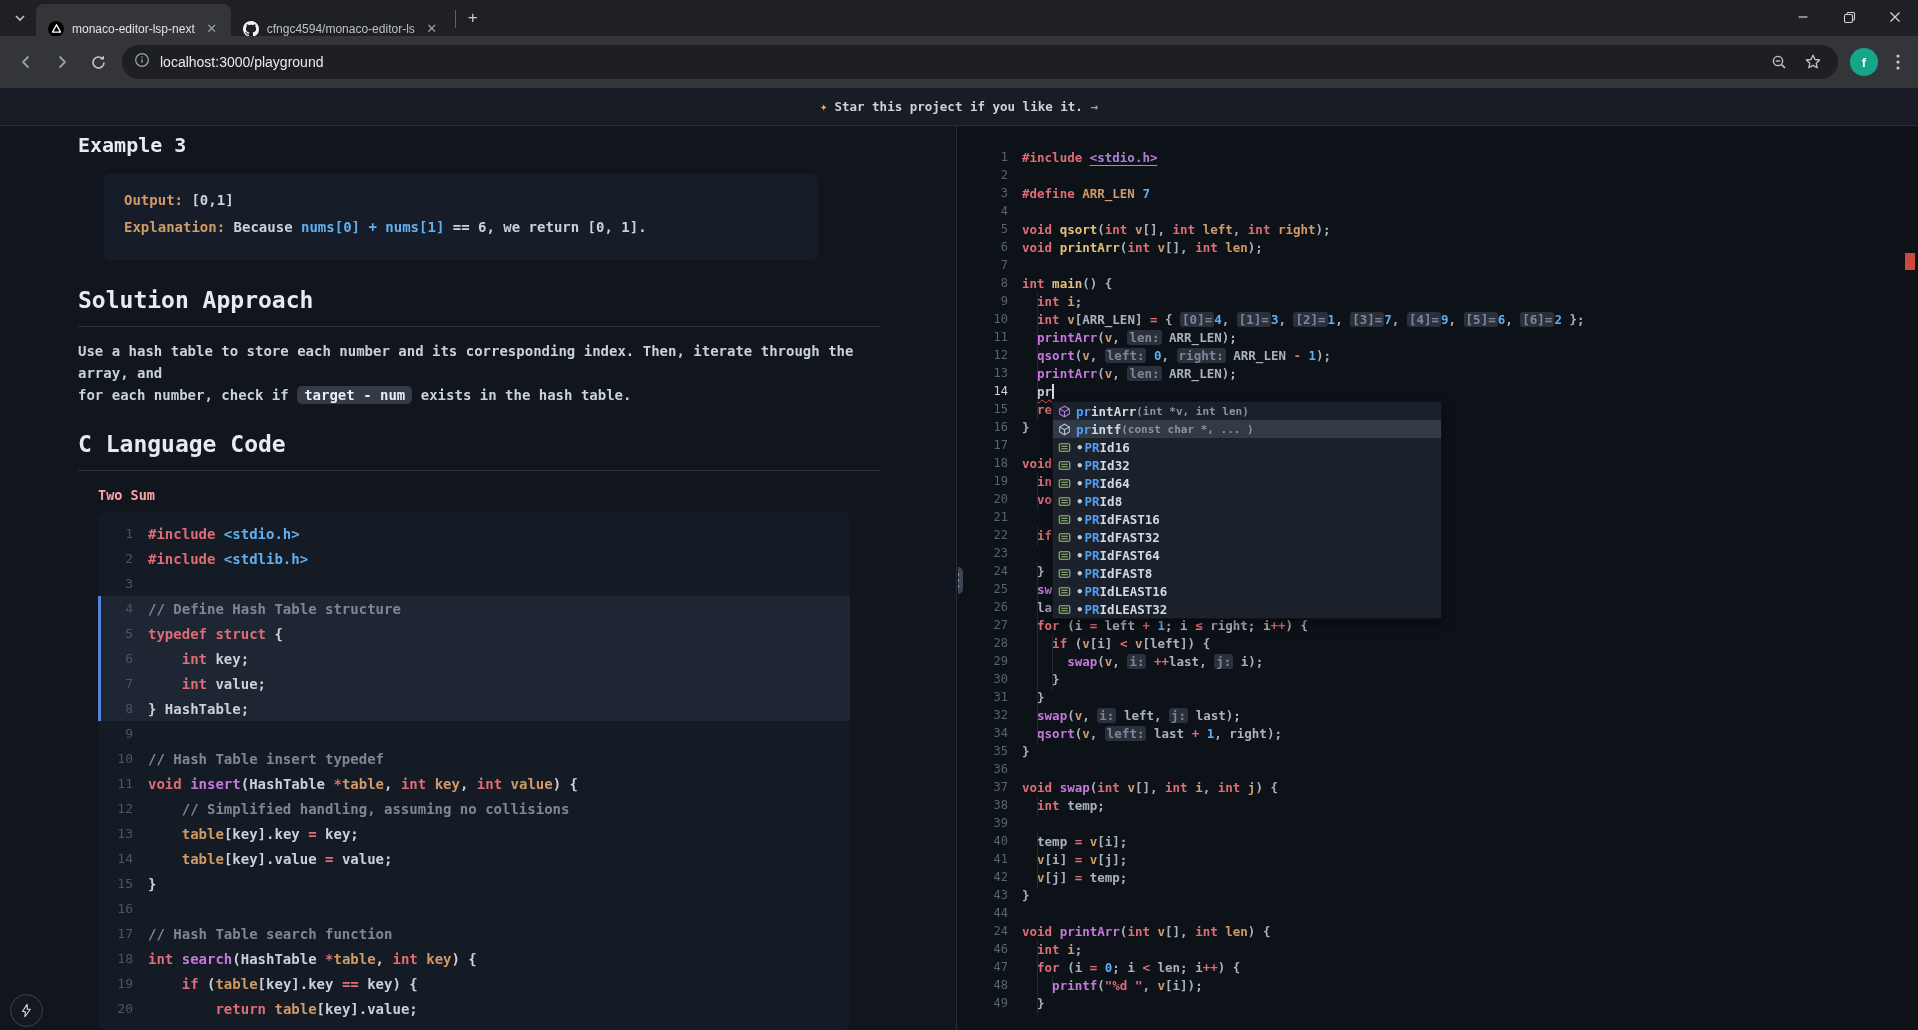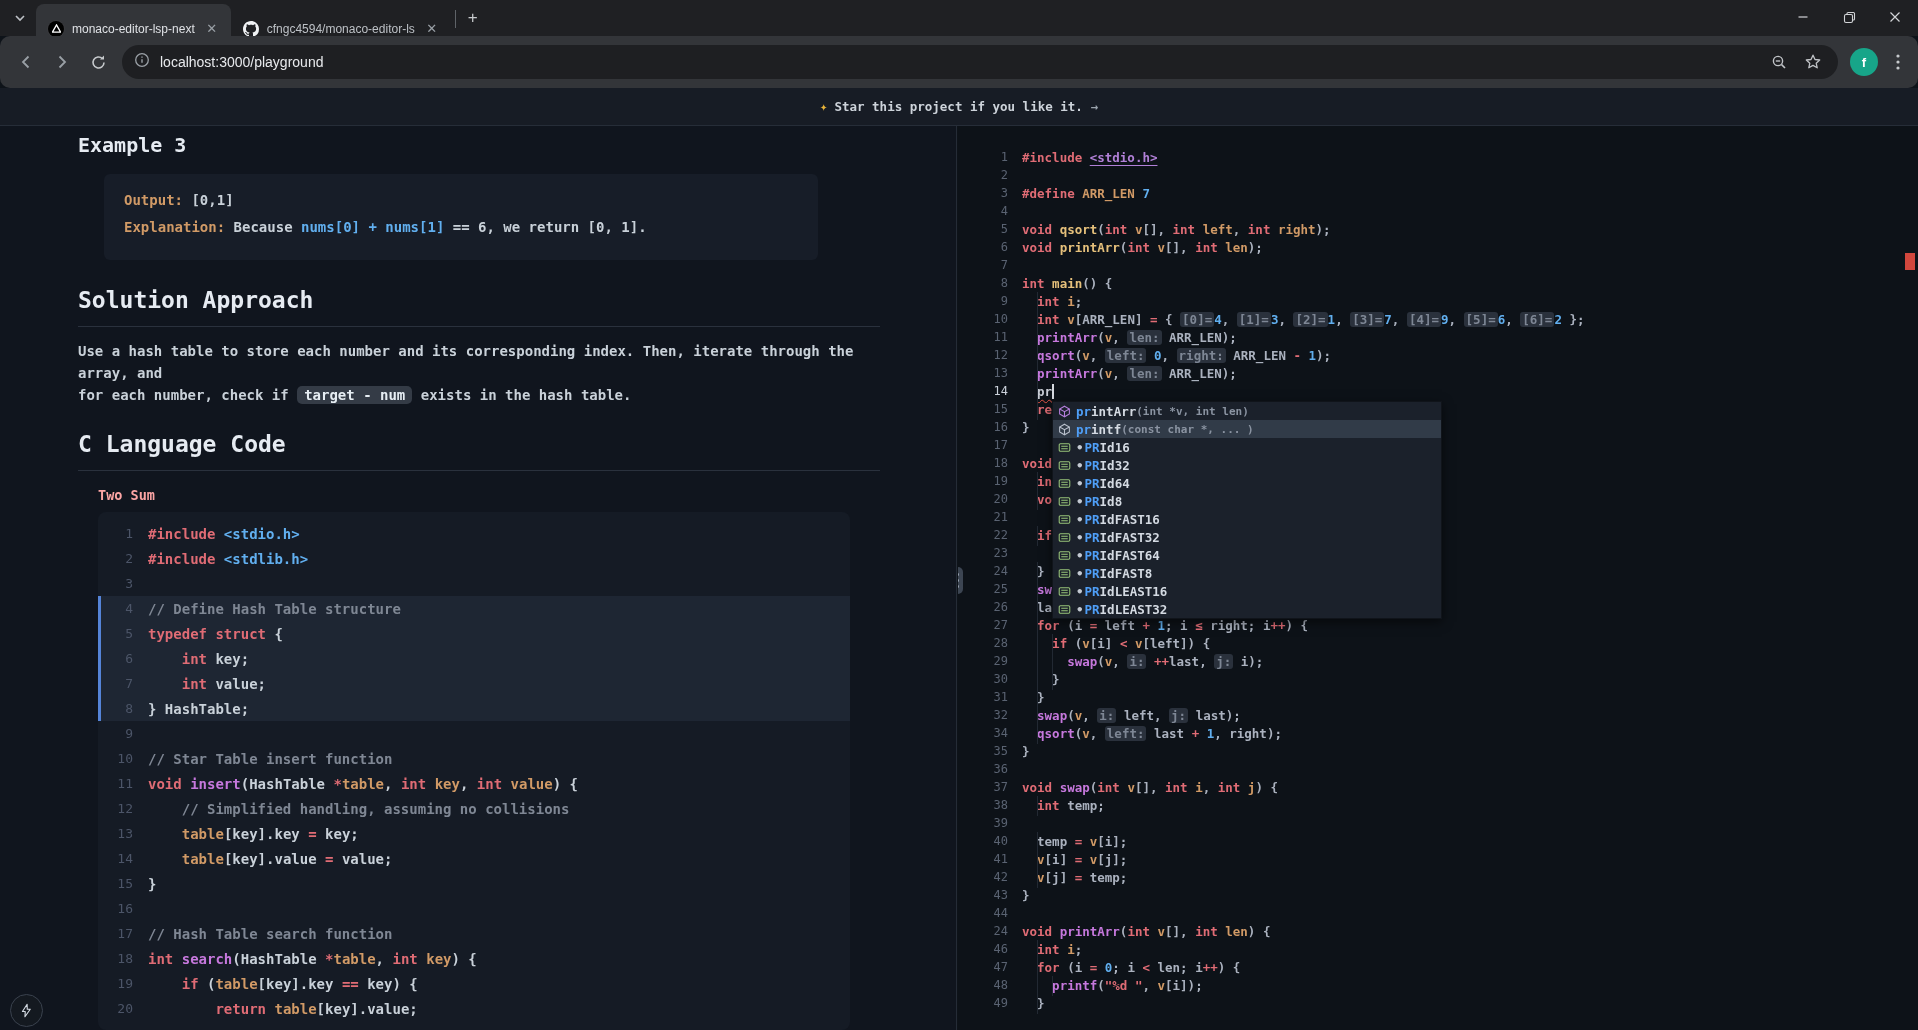--- a/index.html
+++ b/index.html
@@ -16,21 +16,21 @@
   .tab.inactive .title { color:#bdc1c6; }
   .tab .close { color:#9aa0a6; font-size:13px; width:18px; height:18px; line-height:18px; text-align:center; border-radius:9px; flex:none; }
   .favicon { width:16px; height:16px; flex:none; display:flex; align-items:center; justify-content:center; }
   .next-icon { width:16px; height:16px; border-radius:8px; background:#000; display:flex; align-items:center; justify-content:center; box-shadow:0 0 0 1px #3a3b3e; }
   .next-icon svg { display:block; }
   .tab-sep { width:1px; height:18px; background:#5f6368; margin:0 4px 8px 4px; }
   .newtab { width:26px; height:26px; margin-bottom:5px; color:#c7cacd; font-size:17px; display:flex; align-items:center; justify-content:center; border-radius:13px; }
   #wincontrols { position:absolute; right:0; top:0; height:34px; display:flex; }
   .winbtn { width:46px; height:34px; display:flex; align-items:center; justify-content:center; color:#d2d4d7; }
 
-  #toolbar { position:absolute; left:0; top:36px; width:1918px; height:52px; background:#333539; display:flex; align-items:center; padding:0 8px;border-radius:10px; }
+  #toolbar { position:absolute; left:0; top:36px; width:1918px; height:52px; background:#333539; display:flex; align-items:center; padding:0 8px; }
   .navbtn { width:32px; height:32px; border-radius:16px; display:flex; align-items:center; justify-content:center; margin:0 2px; }
   #omnibox { flex:1; height:34px; margin:0 6px; background:#1e1f22; border-radius:17px; display:flex; align-items:center; padding:0 12px; }
   #omnibox .url { color:#e8eaed; font-size:14px; margin-left:10px; font-family:"Liberation Sans", sans-serif; flex:1; }
   .boxicon { width:26px; height:26px; display:flex; align-items:center; justify-content:center; margin-left:8px; }
   #avatar { width:28px; height:28px; border-radius:14px; background:#17a589; color:#fff; font-size:13px; font-weight:bold; display:flex; align-items:center; justify-content:center; margin:0 8px 0 6px; font-family:"Liberation Sans", sans-serif; }
   #menu-dots { width:24px; height:24px; display:flex; align-items:center; justify-content:center; }
 
   
   #banner { position:absolute; left:0; top:88px; width:1918px; height:38px; background:#171c25; border-bottom:1px solid #262d38; display:flex; align-items:center; justify-content:center; }
   #banner .txt { color:#cdd3da; font-size:12.5px; font-weight:600; }
@@ -241,21 +241,21 @@
         <div class="lrow hl">
           <span class="ln">8</span>
           <span class="lc"><span class="tk-t">} HashTable;</span></span>
         </div>
         <div class="lrow">
           <span class="ln">9</span>
           <span class="lc"></span>
         </div>
         <div class="lrow">
           <span class="ln">10</span>
-          <span class="lc"><span class="tk-c">// Star Table insert function</span></span>
+          <span class="lc"><span class="tk-c">// Hash Table insert typedef</span></span>
         </div>
         <div class="lrow">
           <span class="ln">11</span>
           <span class="lc"><span class="tk-k">void </span><span class="tk-f">insert</span><span class="tk-t">(HashTable </span><span class="tk-o">*</span><span class="tk-v">table</span><span class="tk-t">, </span><span class="tk-k">int</span><span class="tk-t"> </span><span class="tk-v">key</span><span class="tk-t">, </span><span class="tk-k">int</span><span class="tk-t"> </span><span class="tk-v">value</span><span class="tk-t">) {</span></span>
         </div>
         <div class="lrow">
           <span class="ln">12</span>
           <span class="lc"><span class="tk-t">    </span><span class="tk-c">// Simplified handling, assuming no collisions</span></span>
         </div>
         <div class="lrow">

